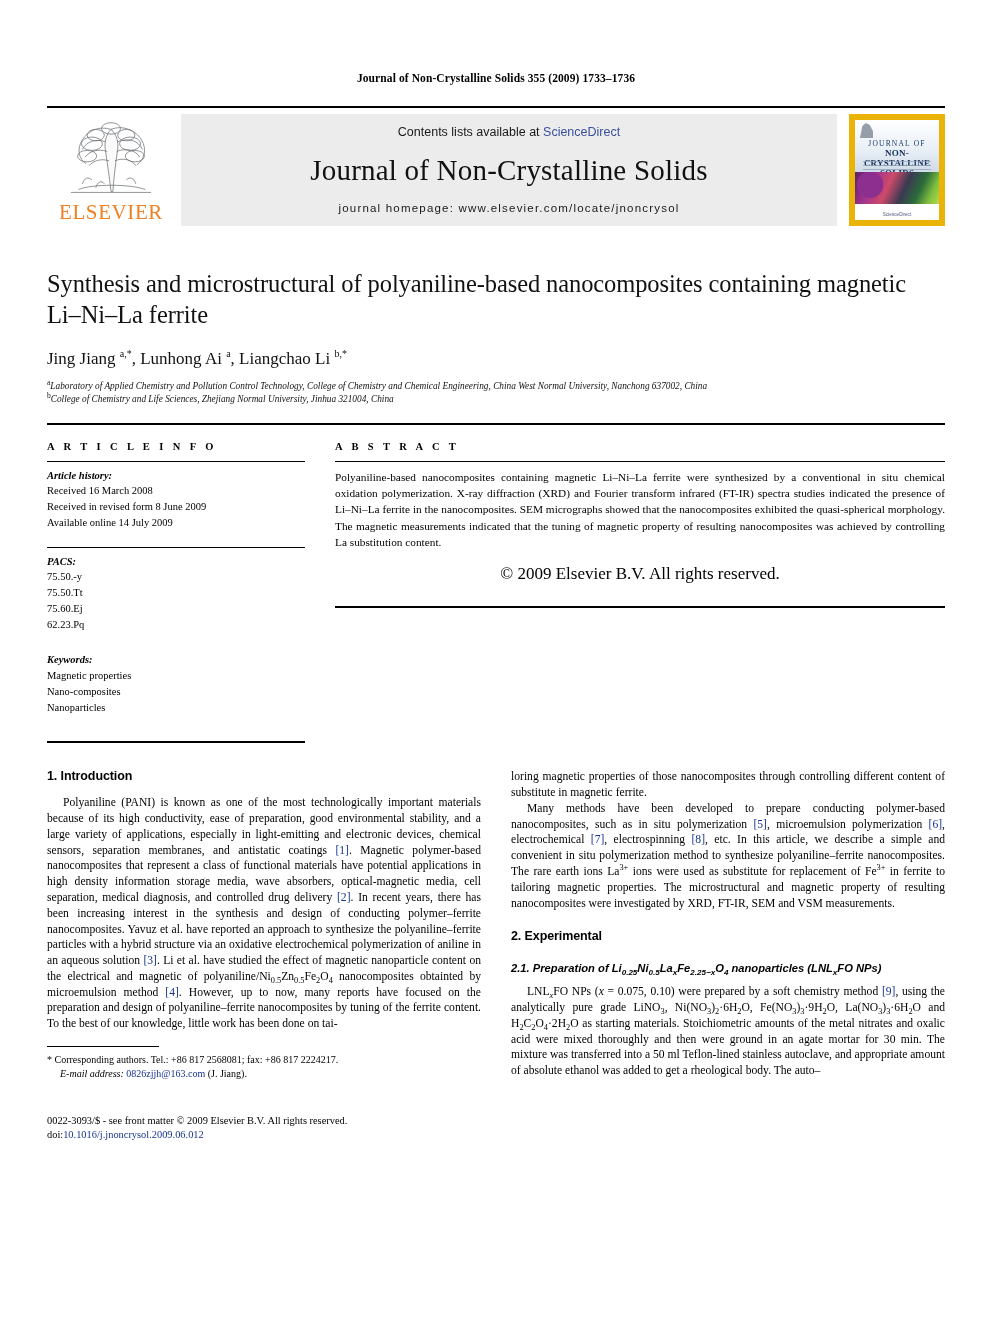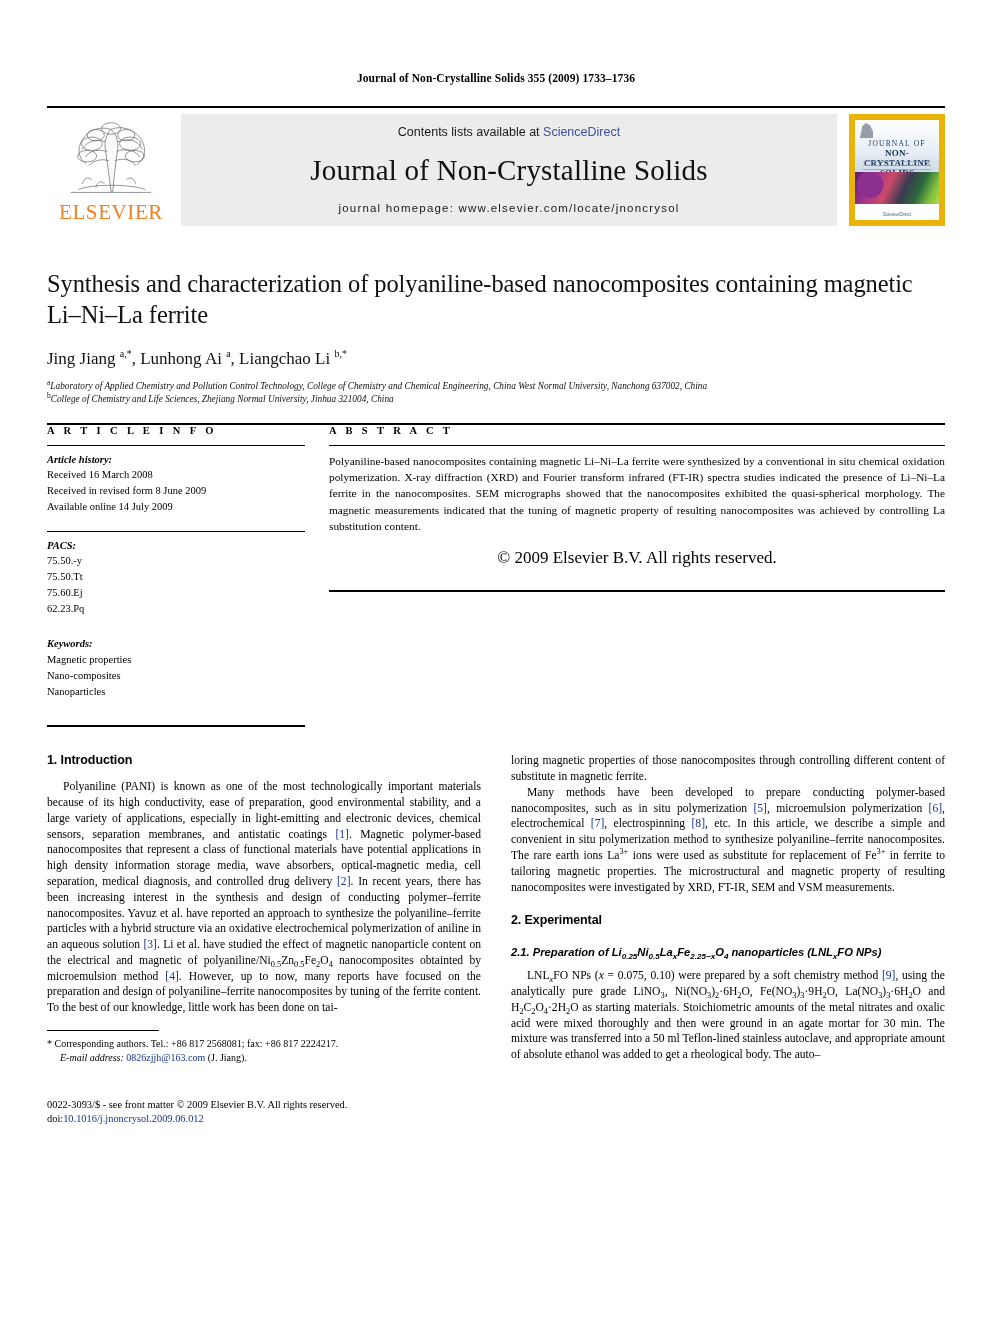--- a/index.html
+++ b/index.html
@@ -160,21 +160,22 @@
     font-size: 9.3px;
     line-height: 1.45;
     color: #111;
   }
   .affiliations sup { font-style: normal; font-size: 7.5px; }
 
   
   .info-rule { border-top: 2px solid #000; margin-top: 16px; }
   .info-abstract {
     display: flex;
-    gap: 24px;
+    gap: 30px;
+    padding-top: 16px;
   }
   .col-info { flex: 0 0 258px; }
   .col-abstract { flex: 1 1 auto; }
   .sec-head {
     font-family: "Liberation Serif", serif;
     font-size: 10.5px;
     font-weight: bold;
     letter-spacing: 3.4px;
     margin-bottom: 9px;
   }
@@ -302,21 +303,21 @@
       <div class="cover-j2">NON-CRYSTALLINE SOLIDS</div>
       <div class="cover-meta"></div>
       <div class="cover-img"></div>
       <div class="cover-bottom">
         <div class="sd-mark">ScienceDirect</div>
       </div>
     </div>
   </div>
 
   <div class="title-block">
-    <h1 class="paper-title">Synthesis and characterization of polyaniline-based nanocomposites containing magnetic Li–Ni–La ferrite</h1>
+    <h1 class="paper-title">Synthesis and microstructural of polyaniline-based nanocomposites containing magnetic Li–Ni–La ferrite</h1>
     <div class="authors">Jing Jiang <sup>a,*</sup>, Lunhong Ai <sup>a</sup>, Liangchao Li <sup>b,*</sup></div>
     <div class="affiliations">
       <div><sup>a</sup><span>Laboratory of Applied Chemistry and Pollution Control Technology, College of Chemistry and Chemical Engineering, China West Normal University, Nanchong 637002, China</span></div>
       <div><sup>b</sup><span>College of Chemistry and Life Sciences, Zhejiang Normal University, Jinhua 321004, China</span></div>
     </div>
   </div>
 
   <div class="info-rule"></div>
 
   <div class="info-abstract">

